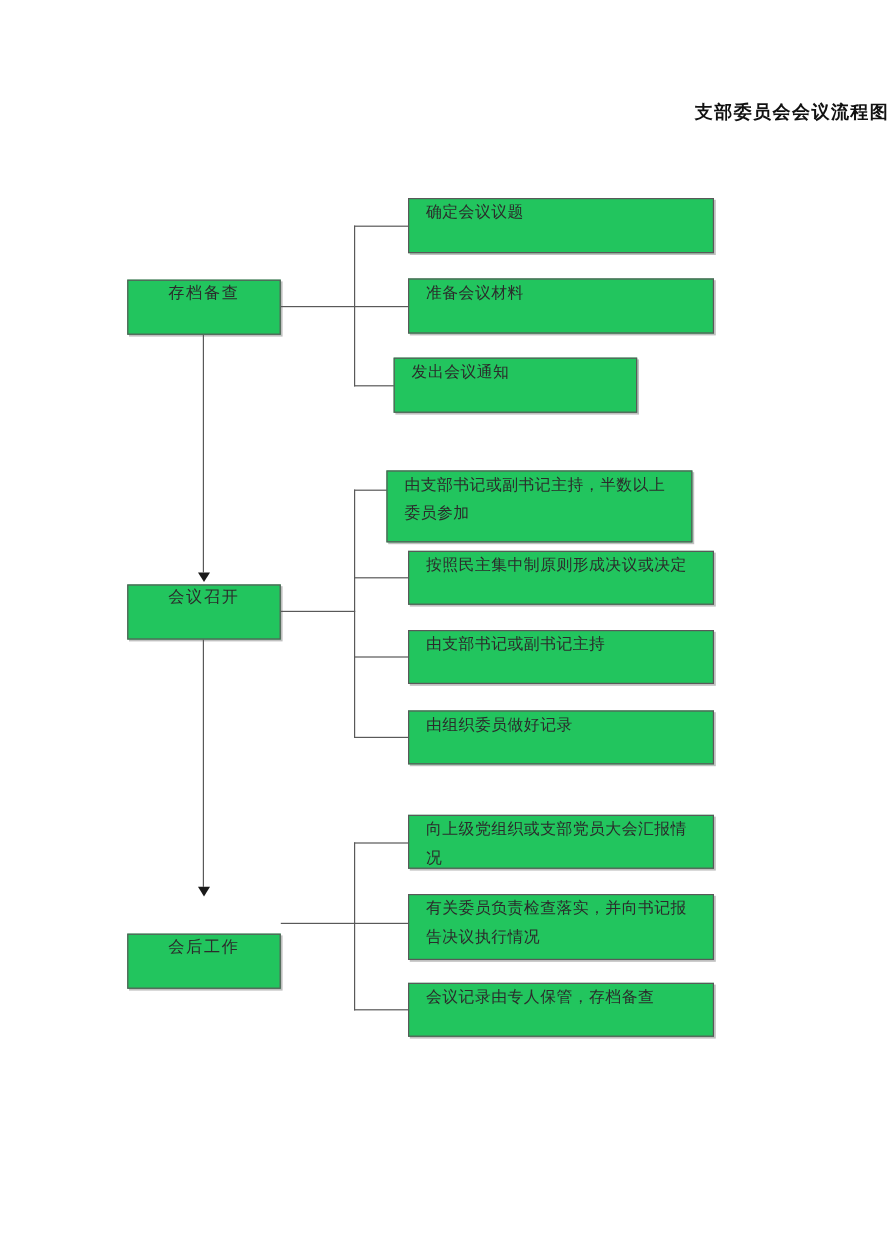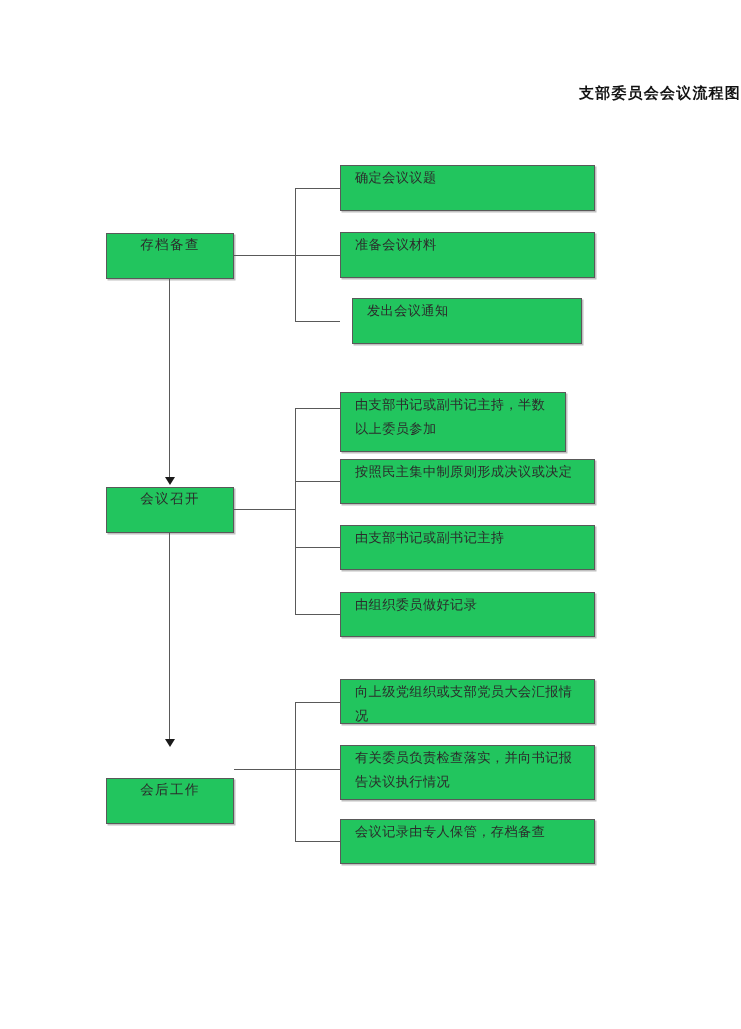--- a/index.html
+++ b/index.html
@@ -100,39 +100,39 @@
   <div class="ln h" style="left:295px; top:188px; width:45px;"></div>
   <div class="ln h" style="left:295px; top:255px; width:45px;"></div>
   <div class="ln h" style="left:295px; top:321px; width:45px;"></div>
 
   <div class="node task" style="left:340px; top:165px; width:255px; height:46px;">
     <span class="node-label">确定会议议题</span>
   </div>
   <div class="node task" style="left:340px; top:232px; width:255px; height:46px;">
     <span class="node-label">准备会议材料</span>
   </div>
-  <div class="node task" style="left:352px; top:298px; width:230px; height:46px;">
+  <div class="node task" style="left:328px; top:298px; width:203px; height:46px;">
     <span class="node-label">发出会议通知</span>
   </div>
 
   <div class="ln v" style="left:169px; top:279px; height:198px;"></div>
   <div class="arrowhead" style="left:165px; top:477px;"></div>
 
   <div class="node stage" style="left:106px; top:487px; width:128px; height:46px;">
     <span class="node-label">会议召开</span>
   </div>
 
   <div class="ln h" style="left:234px; top:509px; width:62px;"></div>
   <div class="ln v" style="left:295px; top:408px; height:207px;"></div>
   <div class="ln h" style="left:295px; top:408px; width:45px;"></div>
   <div class="ln h" style="left:295px; top:481px; width:45px;"></div>
   <div class="ln h" style="left:295px; top:547px; width:45px;"></div>
   <div class="ln h" style="left:295px; top:614px; width:45px;"></div>
 
-  <div class="node task" style="left:340px; top:392px; width:226px; height:60px;">
+  <div class="node task" style="left:322px; top:392px; width:255px; height:60px;font-family:Liberation Mono, monospace;">
     <span class="node-label">由支部书记或副书记主持，半数以上委员参加</span>
   </div>
   <div class="node task" style="left:340px; top:459px; width:255px; height:45px;">
     <span class="node-label">按照民主集中制原则形成决议或决定</span>
   </div>
   <div class="node task" style="left:340px; top:525px; width:255px; height:45px;">
     <span class="node-label">由支部书记或副书记主持</span>
   </div>
   <div class="node task" style="left:340px; top:592px; width:255px; height:45px;">
     <span class="node-label">由组织委员做好记录</span>

